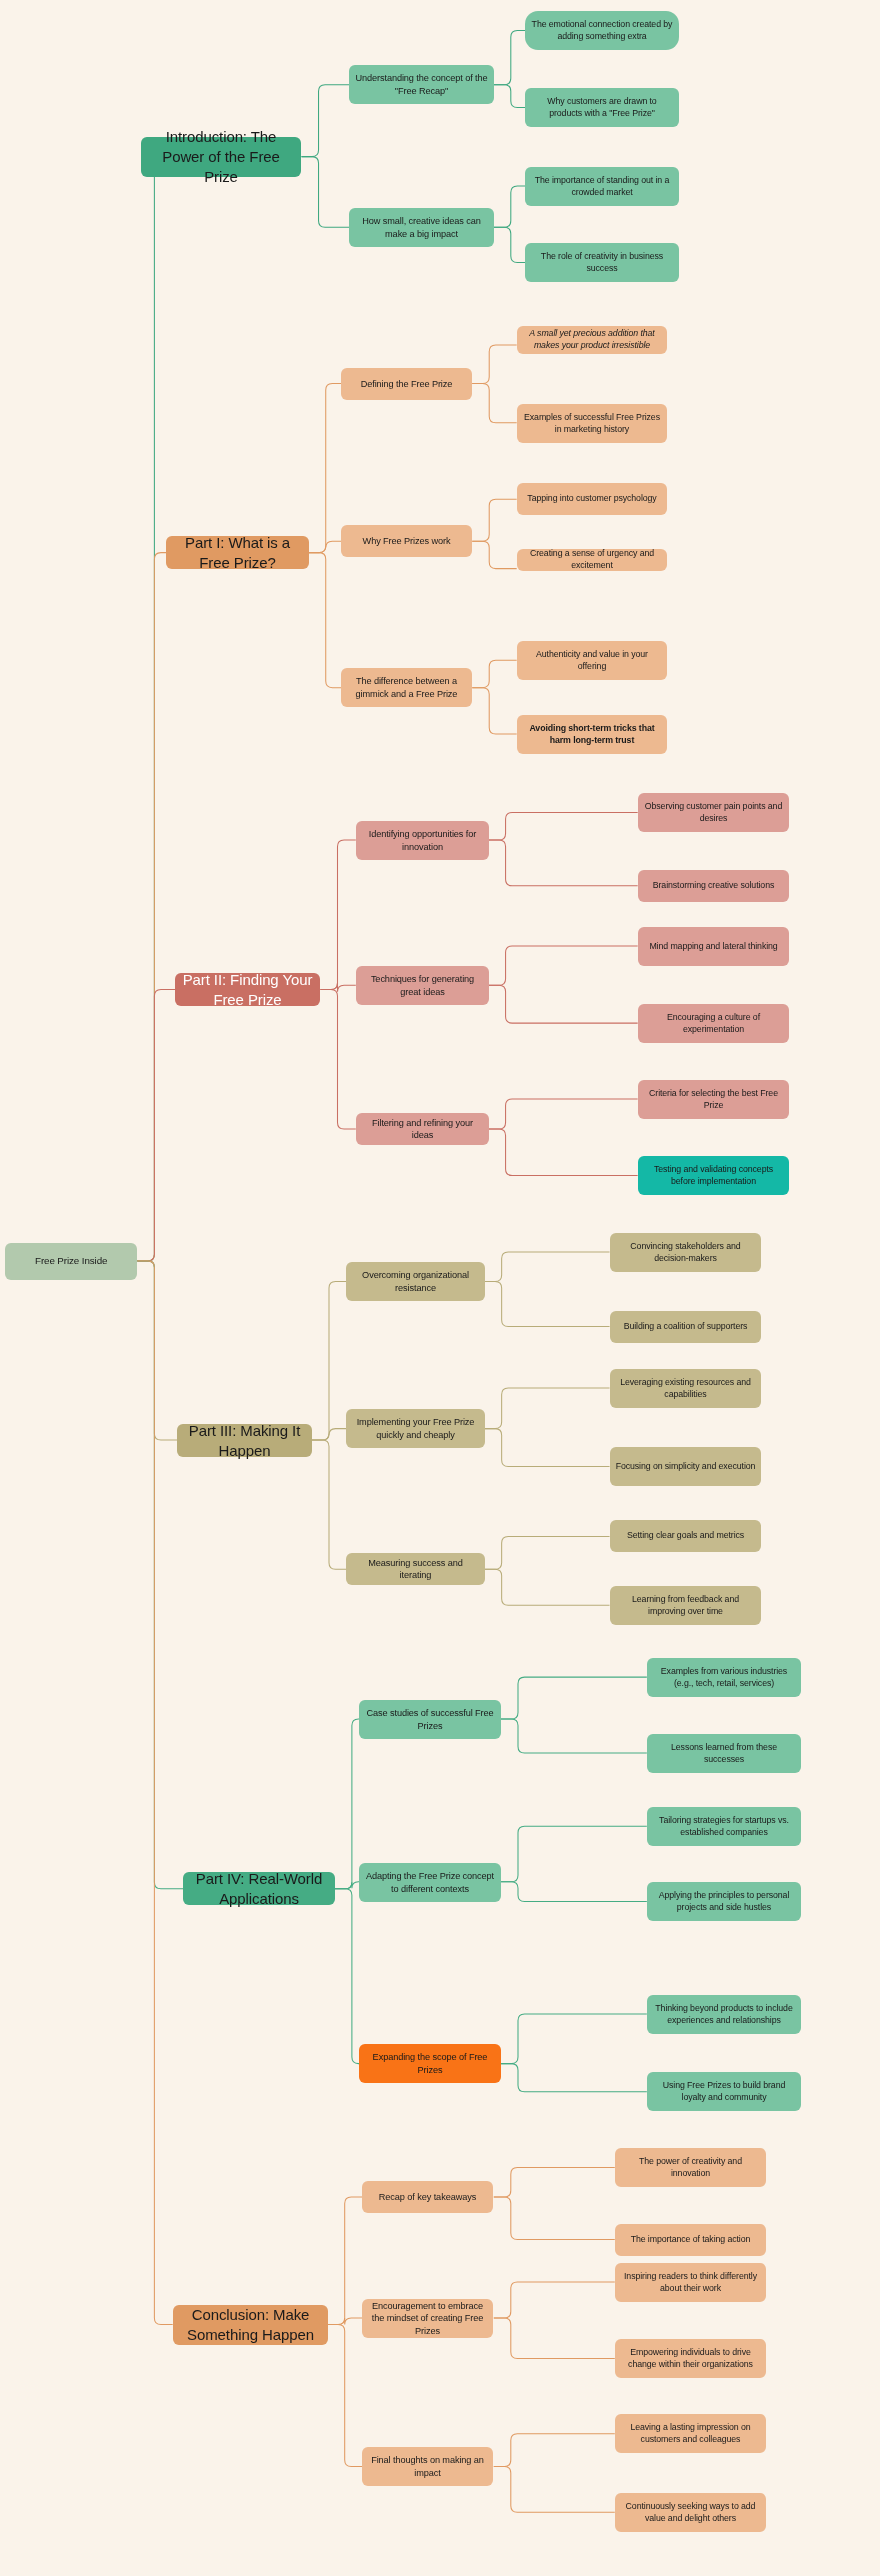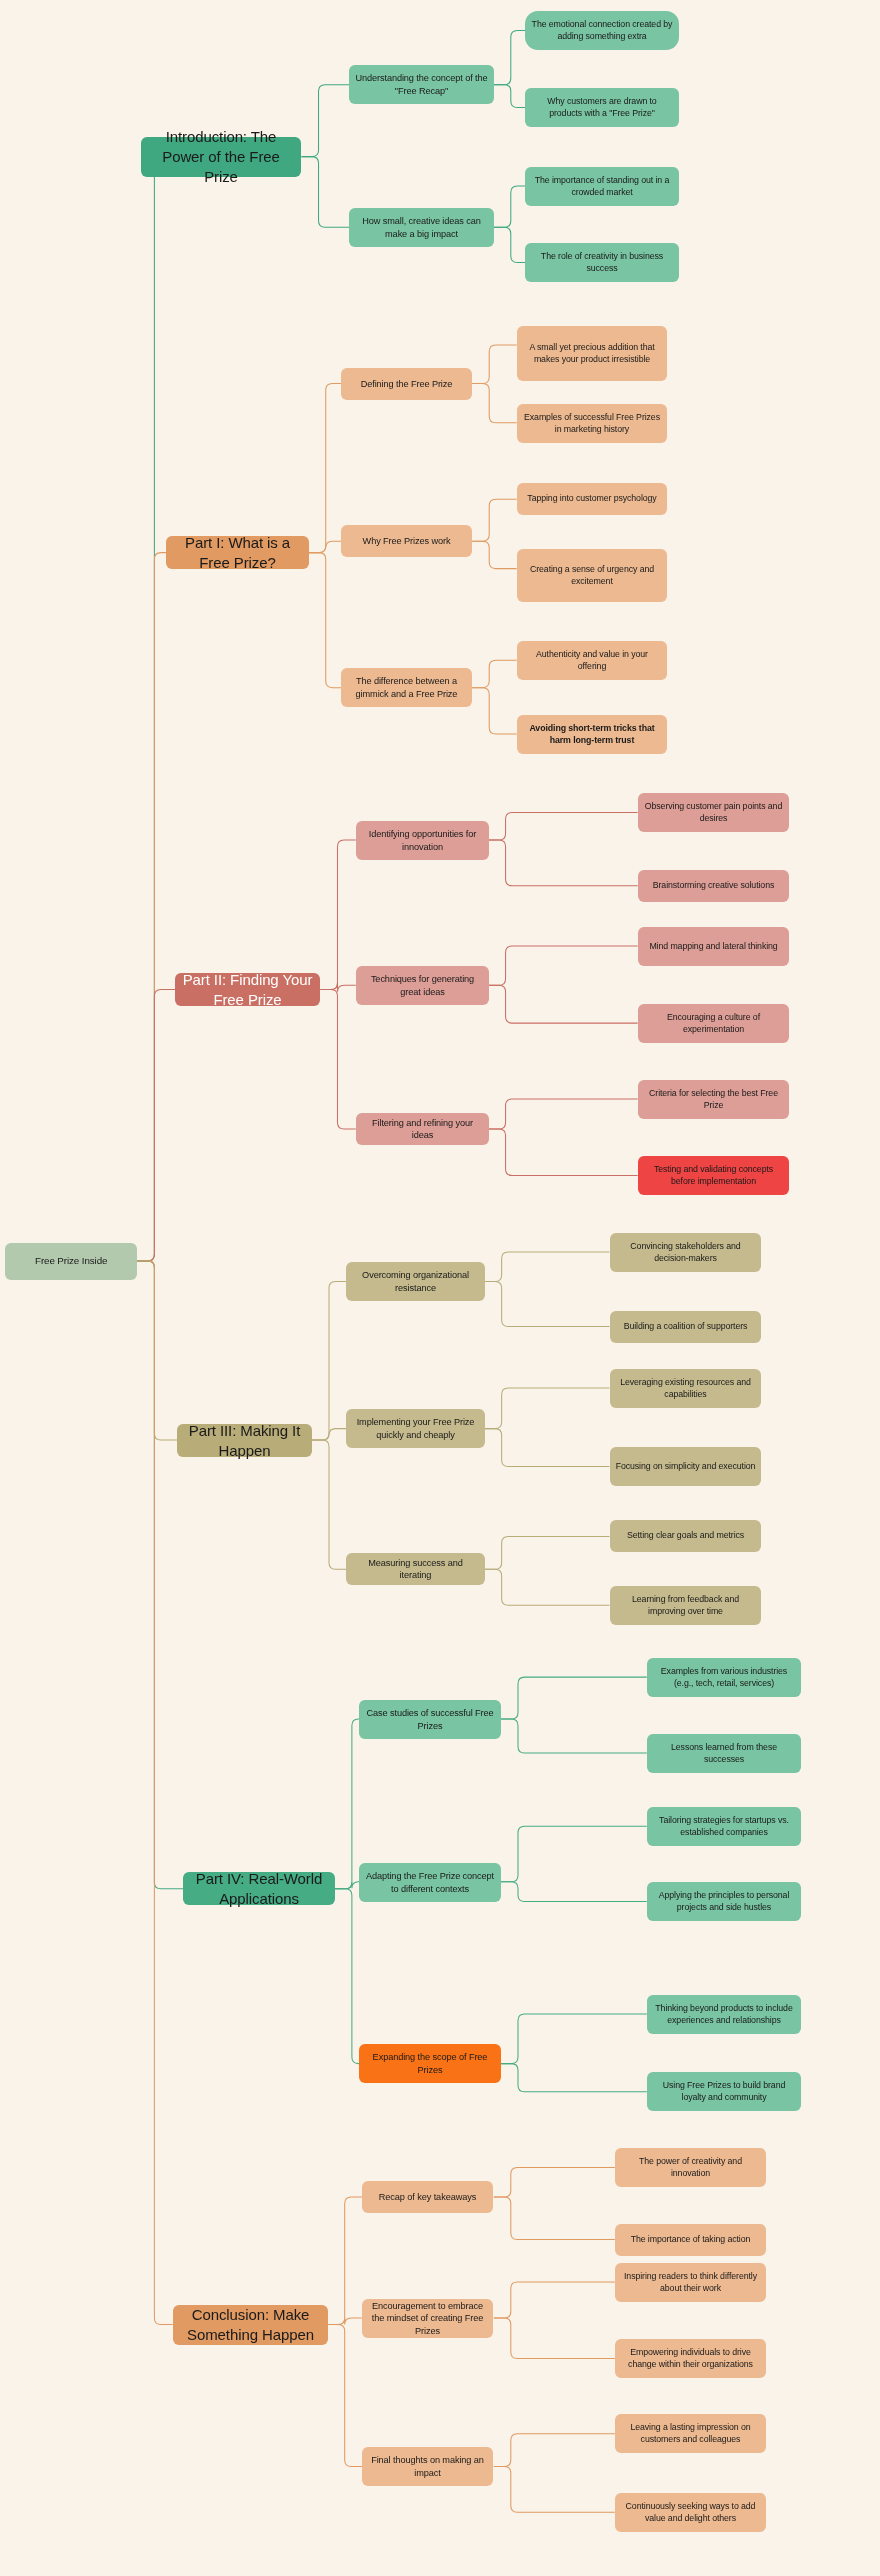--- a/index.html
+++ b/index.html
@@ -116,33 +116,33 @@
     </div>
     <div class="node lvl3" style="left: 525px; top: 243px; width: 154px; height: 39px; background: rgb(121, 196, 162);">
       <span>The role of creativity in business success</span>
     </div>
     <div class="node lvl1" style="left: 166px; top: 536px; width: 143px; height: 33px; background: rgb(224, 154, 98);">
       <span>Part I: What is a Free Prize?</span>
     </div>
     <div class="node lvl2" style="left: 341px; top: 368px; width: 131px; height: 32px; background: rgb(237, 185, 144);">
       <span>Defining the Free Prize</span>
     </div>
-    <div class="node lvl3" style="left: 517px; top: 326px; width: 150px; height: 55px; background: rgb(237, 185, 144);">
+    <div class="node lvl3" style="left: 517px; top: 326px; width: 150px; height: 28px; background: rgb(237, 185, 144); font-style: italic;">
       <span>A small yet precious addition that makes your product irresistible</span>
     </div>
     <div class="node lvl3" style="left: 517px; top: 404px; width: 150px; height: 39px; background: rgb(237, 185, 144);">
       <span>Examples of successful Free Prizes in marketing history</span>
     </div>
     <div class="node lvl2" style="left: 341px; top: 525px; width: 131px; height: 32px; background: rgb(237, 185, 144);">
       <span>Why Free Prizes work</span>
     </div>
     <div class="node lvl3" style="left: 517px; top: 483px; width: 150px; height: 32px; background: rgb(237, 185, 144);">
       <span>Tapping into customer psychology</span>
     </div>
-    <div class="node lvl3" style="left: 517px; top: 549px; width: 150px; height: 53px; background: rgb(237, 185, 144); border-radius: 6px;">
+    <div class="node lvl3" style="left: 517px; top: 549px; width: 150px; height: 22px; background: rgb(237, 185, 144); border-radius: 6px;">
       <span>Creating a sense of urgency and excitement</span>
     </div>
     <div class="node lvl2" style="left: 341px; top: 668px; width: 131px; height: 39px; background: rgb(237, 185, 144);">
       <span>The difference between a gimmick and a Free Prize</span>
     </div>
     <div class="node lvl3" style="left: 517px; top: 641px; width: 150px; height: 39px; background: rgb(237, 185, 144);">
       <span>Authenticity and value in your offering</span>
     </div>
     <div class="node lvl3" style="left: 517px; top: 715px; width: 150px; height: 39px; background: rgb(237, 185, 144); font-weight: bold;">
       <span>Avoiding short-term tricks that harm long-term trust</span>
@@ -167,21 +167,21 @@
     </div>
     <div class="node lvl3" style="left: 638px; top: 1004px; width: 151px; height: 39px; background: rgb(220, 158, 150);">
       <span>Encouraging a culture of experimentation</span>
     </div>
     <div class="node lvl2" style="left: 356px; top: 1113px; width: 133px; height: 32px; background: rgb(220, 158, 150);">
       <span>Filtering and refining your ideas</span>
     </div>
     <div class="node lvl3" style="left: 638px; top: 1080px; width: 151px; height: 39px; background: rgb(220, 158, 150);">
       <span>Criteria for selecting the best Free Prize</span>
     </div>
-    <div class="node lvl3" style="left: 638px; top: 1156px; width: 151px; height: 39px; background: #ef4444; align-items: center;">
+    <div class="node lvl3" style="left: 638px; top: 1156px; width: 151px; height: 39px; background: #14b8a6; align-items: center;">
       <span>Testing and validating concepts before implementation</span>
     </div>
     <div class="node lvl1" style="left: 177px; top: 1424px; width: 135px; height: 33px; background: rgb(184, 172, 121);">
       <span>Part III: Making It Happen</span>
     </div>
     <div class="node lvl2" style="left: 346px; top: 1262px; width: 139px; height: 39px; background: rgb(197, 186, 141);">
       <span>Overcoming organizational resistance</span>
     </div>
     <div class="node lvl3" style="left: 610px; top: 1233px; width: 151px; height: 39px; background: rgb(197, 186, 141);">
       <span>Convincing stakeholders and decision-makers</span>

